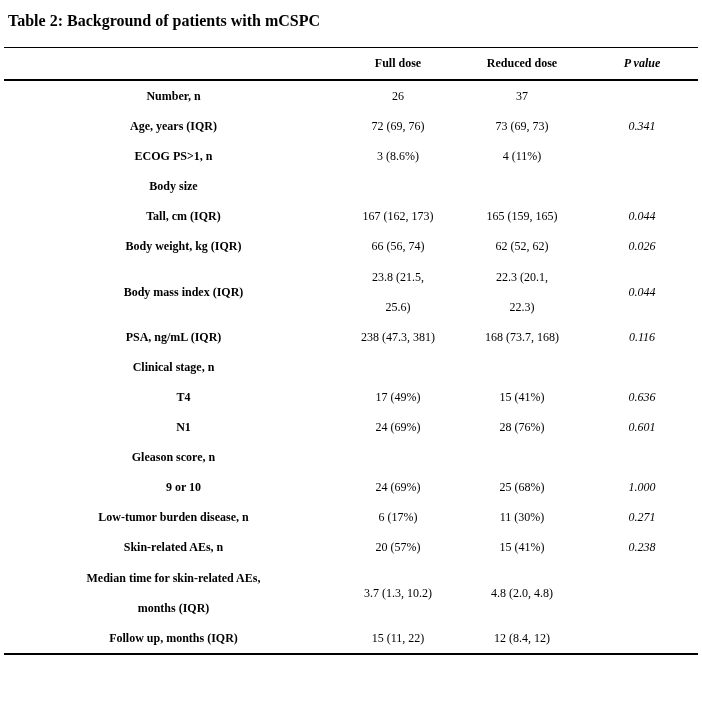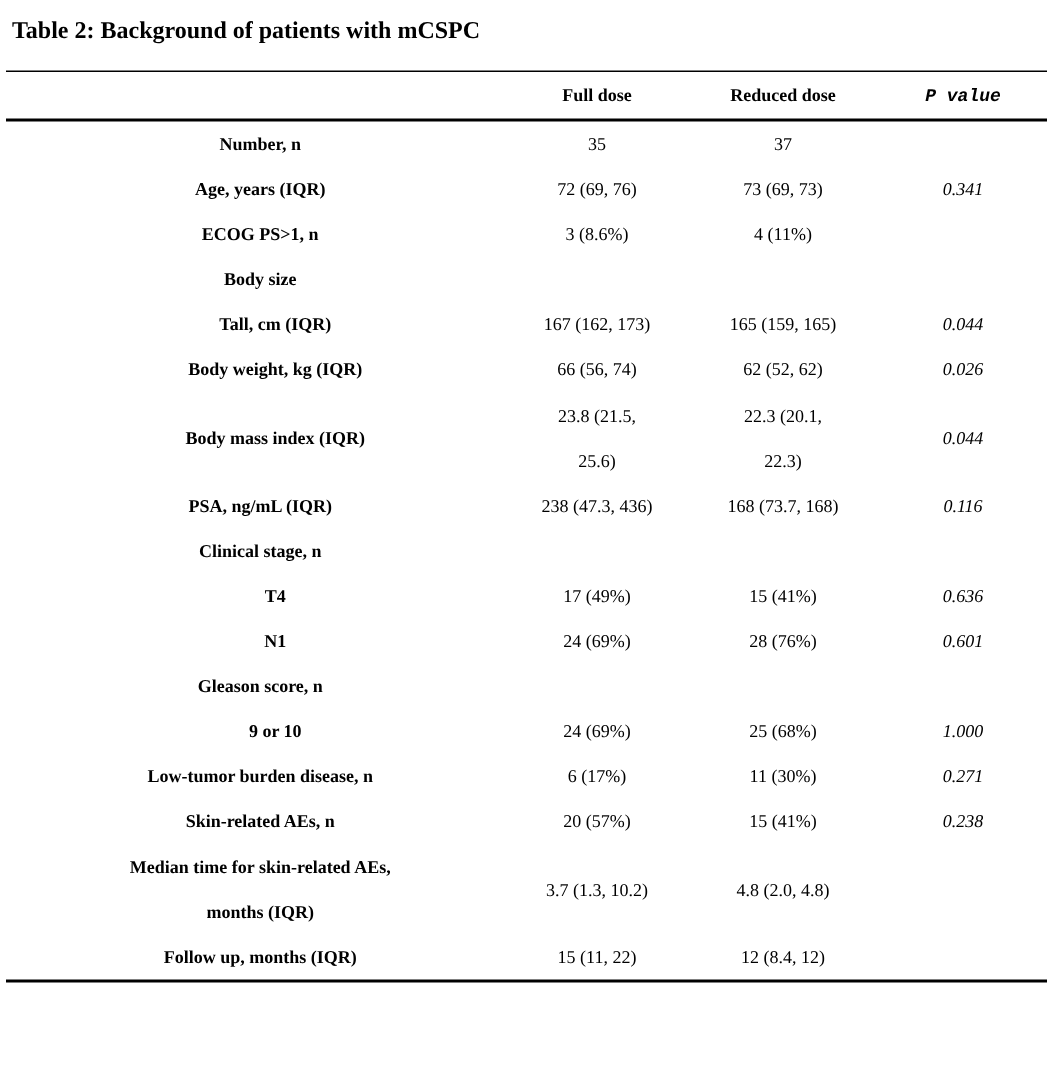--- a/index.html
+++ b/index.html
@@ -40,21 +40,21 @@
   col.c-reduced { width: 128px; }
   col.c-pval    { width: 112px; }
 
   thead th {
     border-bottom: 2px solid #000000;
     height: 31px;
     font-weight: bold;
     vertical-align: middle;
     padding: 0;
   }
-  thead th.pheader { font-style: italic; font-family: Liberation Mono, monospace; }
+  thead th.pheader { font-style: italic; }
 
   td, th { overflow: hidden; }
   tbody td {
     height: 30px;
     line-height: 30px;
     vertical-align: middle;
     padding: 0;
     white-space: pre-line;
   }
   tbody tr.tall td {
@@ -90,21 +90,21 @@
       <tr>
         <th class="label"></th>
         <th class="val">Full dose</th>
         <th class="val">Reduced dose</th>
         <th class="val pheader">P value</th>
       </tr>
     </thead>
     <tbody>
         <tr>
           <td class="label">Number, n</td>
-          <td class="val">35</td>
+          <td class="val">26</td>
           <td class="val">37</td>
           <td class="val pval"></td>
         </tr>
         <tr>
           <td class="label">Age, years (IQR)</td>
           <td class="val">72 (69, 76)</td>
           <td class="val">73 (69, 73)</td>
           <td class="val pval">0.341</td>
         </tr>
         <tr>
@@ -134,21 +134,21 @@
         <tr class="tall">
           <td class="label indent">Body mass index (IQR)</td>
           <td class="val">23.8 (21.5,
 25.6)</td>
           <td class="val">22.3 (20.1,
 22.3)</td>
           <td class="val pval">0.044</td>
         </tr>
         <tr>
           <td class="label">PSA, ng/mL (IQR)</td>
-          <td class="val">238 (47.3, 436)</td>
+          <td class="val">238 (47.3, 381)</td>
           <td class="val">168 (73.7, 168)</td>
           <td class="val pval">0.116</td>
         </tr>
         <tr>
           <td class="label">Clinical stage, n</td>
           <td class="val"></td>
           <td class="val"></td>
           <td class="val pval"></td>
         </tr>
         <tr>

